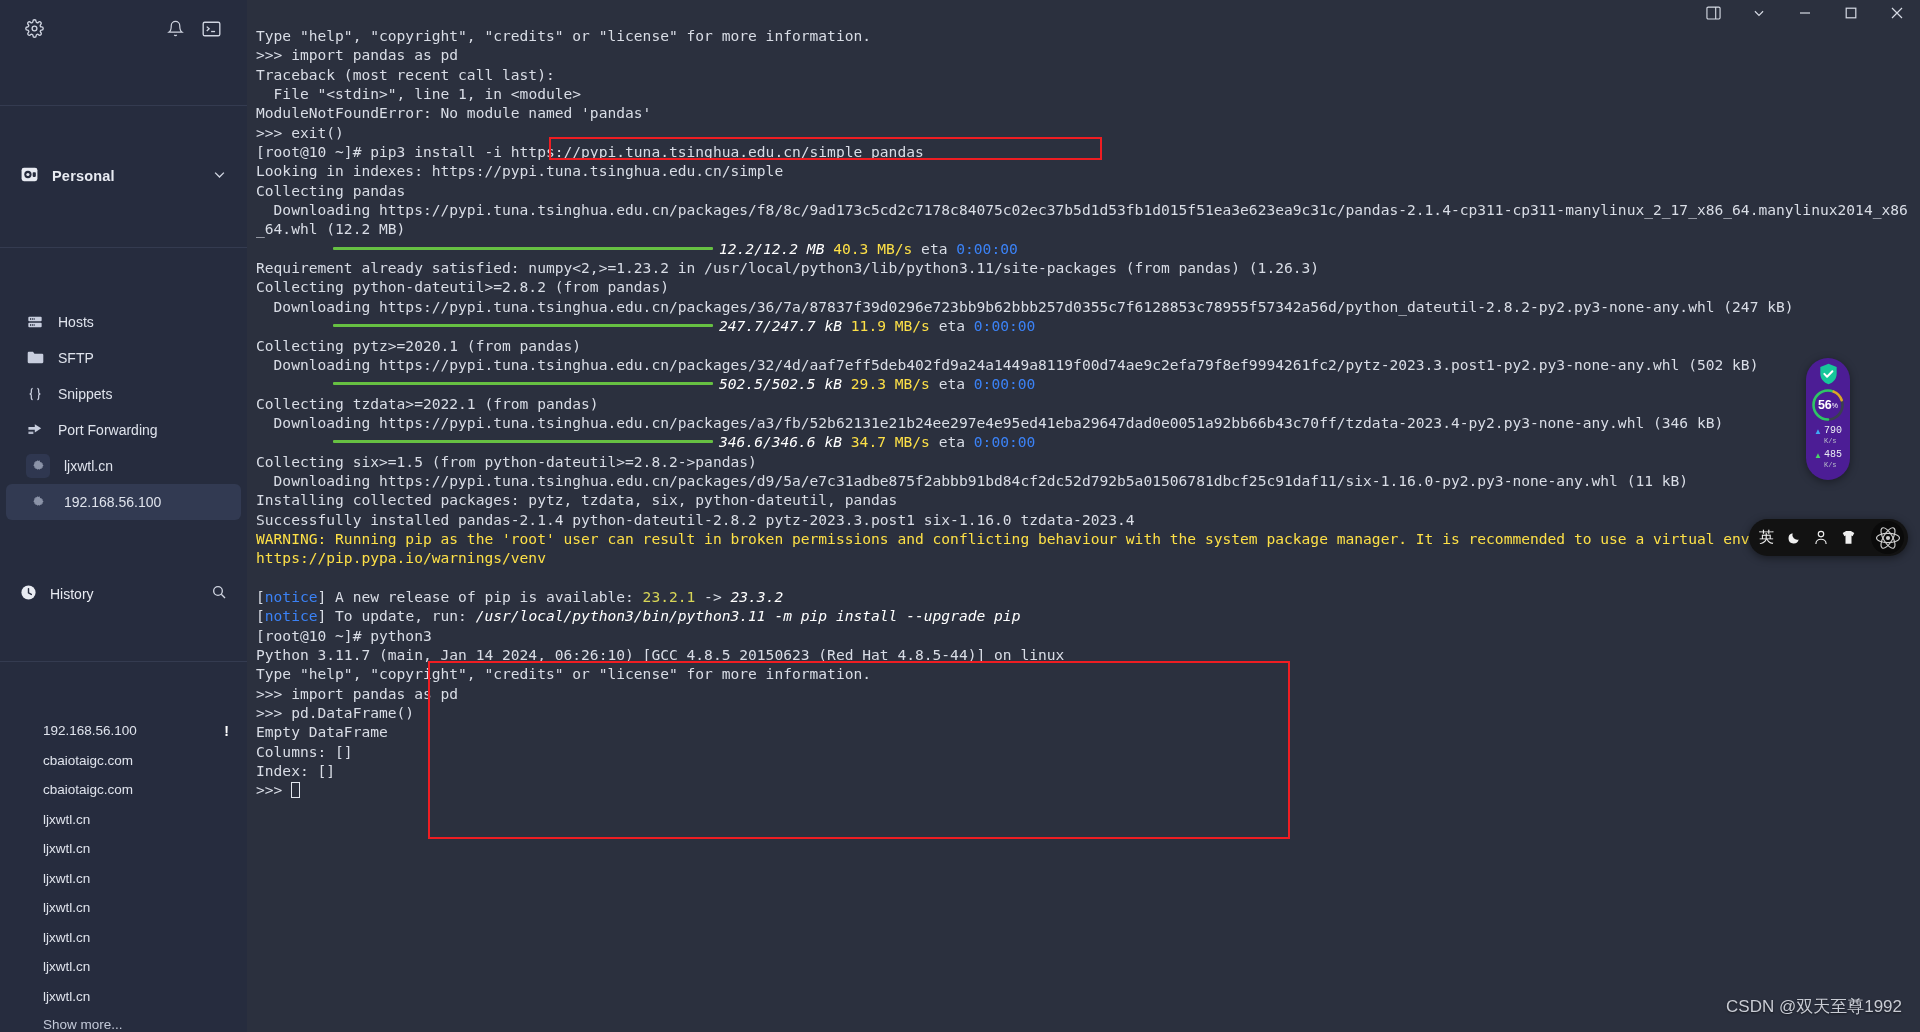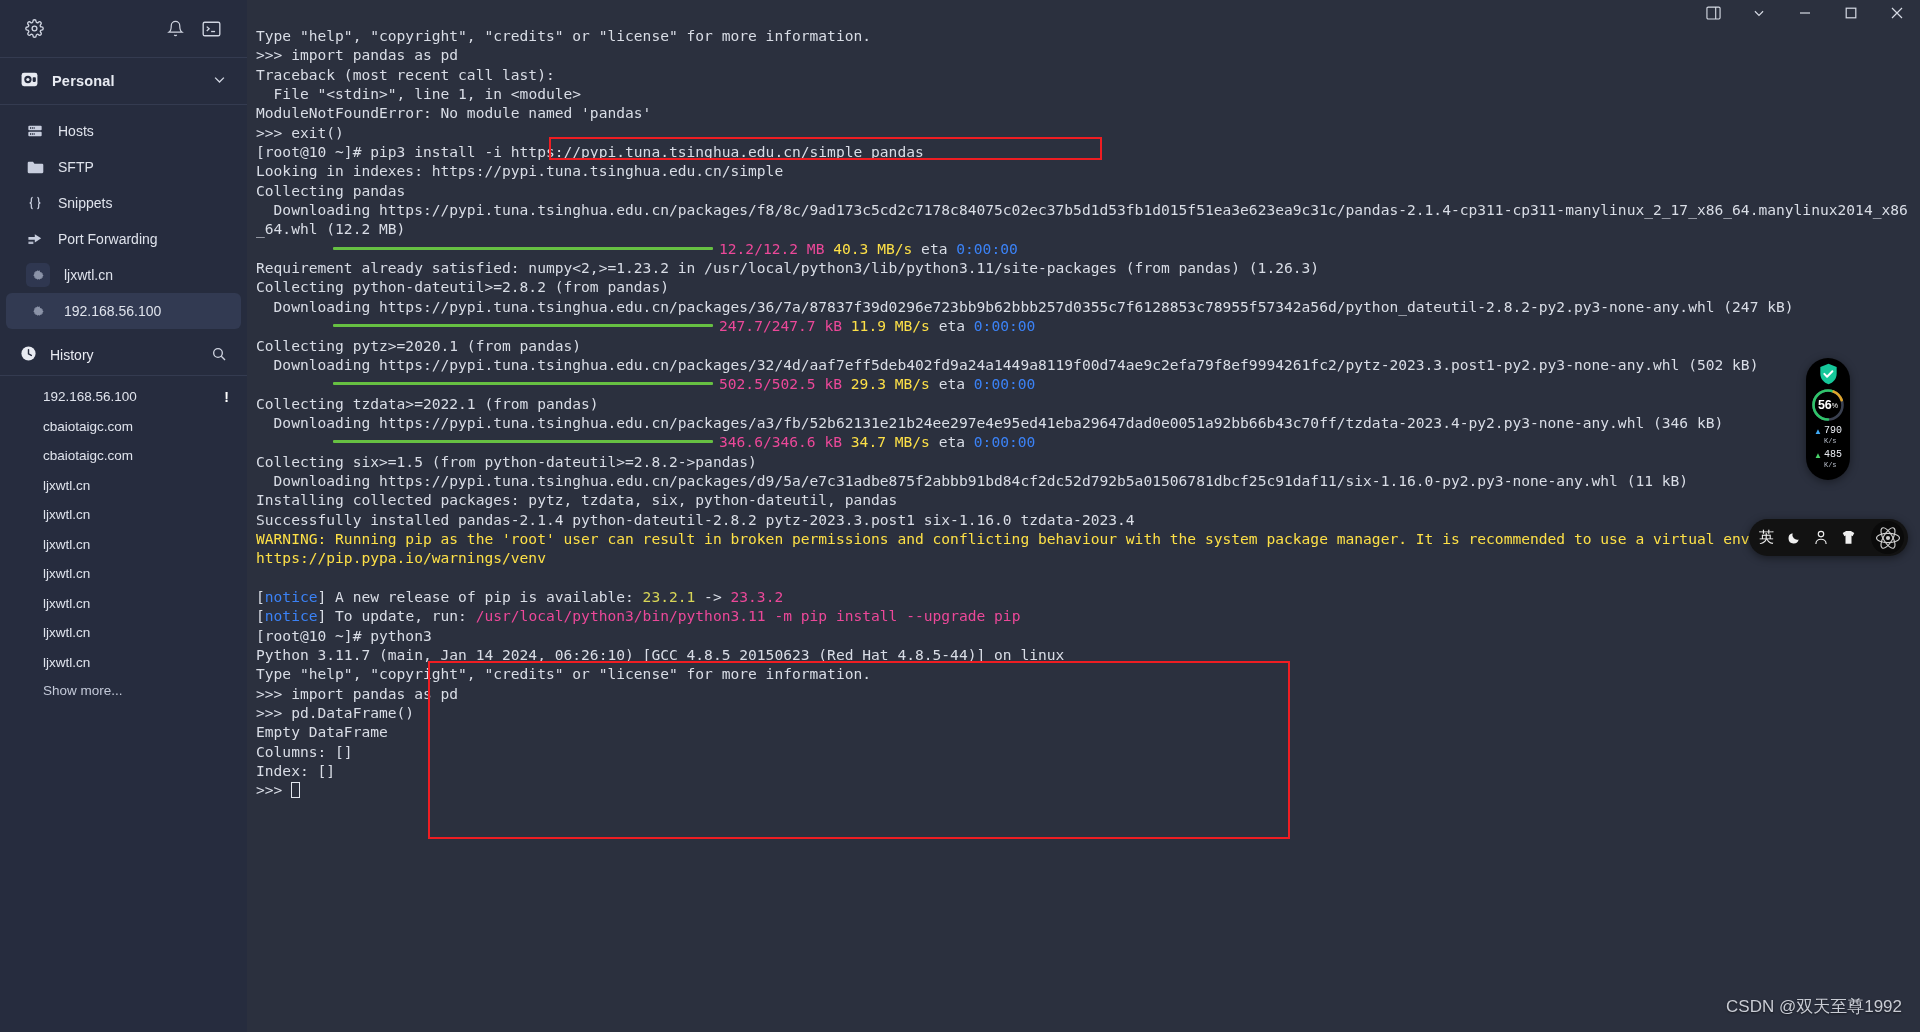--- a/index.html
+++ b/index.html
@@ -12,20 +12,21 @@
   #app { position: relative; width: 1920px; height: 1032px; display: flex; }
 
   
   #sidebar {
     width: 247px; height: 1032px;
     background: #262c3e;
     color: #e8ebf2;
     display: flex; flex-direction: column;
     flex: 0 0 247px;
     position: relative;
+    justify-content: space-between;
   }
   .sb-topbar {
     height: 57px; display: flex; align-items: center;
     padding: 0 22px 0 20px; gap: 0;
   }
   .sb-topbar .spacer { flex: 1; }
   .icon-btn {
     width: 28px; height: 28px; display: flex; align-items: center;
     justify-content: center; color: #cfd4e0; cursor: pointer;
   }
@@ -78,21 +79,21 @@
   }
 
   #terminal {
     position: absolute; left: 0; top: 0; right: 0; bottom: 0;
     padding: 26px 8px 0 9px;
     font-family: "DejaVu Sans Mono", "Liberation Mono", monospace;
     font-size: 14.6px; line-height: 19.35px;
     color: #d9dde6; white-space: pre-wrap; word-break: break-all;
   }
   .ln { min-height: 19.35px; }
-  .c-green  { color: #ec4899; }
+  .c-green  { color: #ffffff; font-style: italic; }
   .c-red    { color: #fde047; }
   .c-yellow { color: #d8d657; }
   .c-cyan   { color: #3b82f6; }
   .c-grey   { color: #d9dde6; }
   .bar {
     display: inline-block; height: 3px; background: #66c042;
     vertical-align: middle; margin: 0 6px 3px 0; border-radius: 1px;
   }
   .cursor {
     display: inline-block; width: 9px; height: 16px;
@@ -100,21 +101,21 @@
   }
 
   
   .redbox { position: absolute; border: 2px solid #ef1d22; pointer-events: none; z-index: 30; }
   #redbox-cmd { left: 302px; top: 137px; width: 553px; height: 23px; }
   #redbox-session { left: 181px; top: 661px; width: 862px; height: 178px; }
 
   
   #netwidget {
     position: absolute; right: 70px; top: 358px; width: 44px; height: 122px;
-    background: #000000; border-radius: 22px; z-index: 50;
+    background: #4c1d95; border-radius: 22px; z-index: 50;
     display: flex; flex-direction: column; align-items: center; padding-top: 5px;
     box-shadow: 0 2px 8px rgba(0,0,0,.4);
   }
   .shield { width: 19px; height: 22px; }
   .ring-wrap { position: relative; width: 34px; height: 34px; margin-top: 3px; }
   .ring-wrap .pct {
     position: absolute; inset: 0; display: flex; align-items: center;
     justify-content: center; color: #fff; font-size: 12.5px; font-weight: bold;
     font-family: "Liberation Sans", sans-serif;
   }

